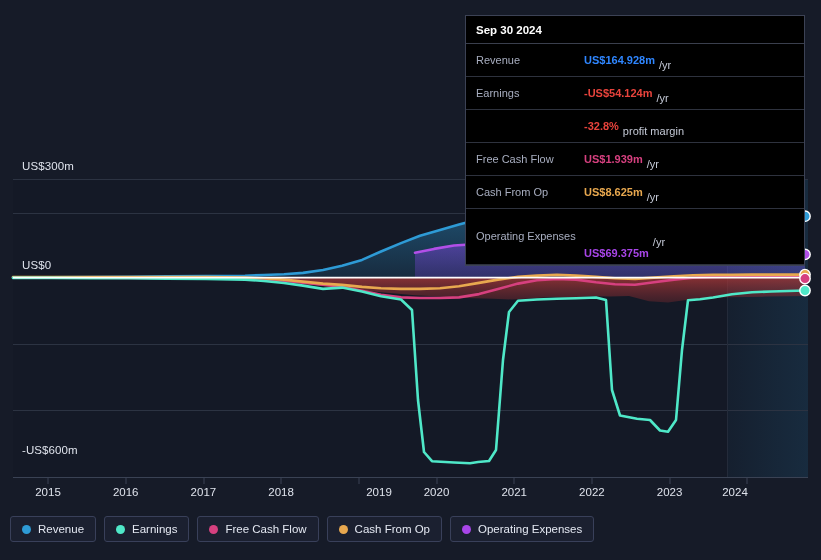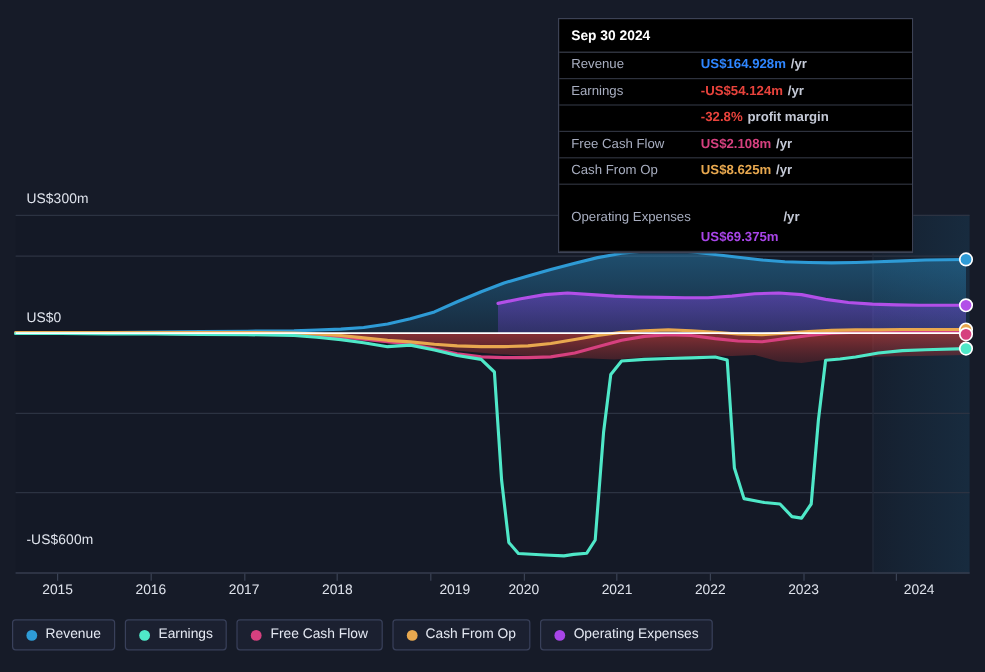--- a/index.html
+++ b/index.html
@@ -52,21 +52,21 @@
     transform: translateX(-50%);
     font-size: 11.5px;
     color: #dfe3ec;
     white-space: nowrap;
   }
 
   
   #tooltip {
     position: absolute;
     left: 465px; top: 15px;
-    width: 296px;
+    width: 340px;
     background: #000000;
     border: 1px solid #3c4255;
     box-sizing: border-box;
     padding: 0;
   }
   #tooltip-date {
     font-size: 11.5px;
     font-weight: bold;
     color: #ffffff;
     padding: 8px 10px 7px 10px;
@@ -87,22 +87,23 @@
     color: #a8aec0;
     white-space: nowrap;
   }
   .tt-val {
     font-weight: bold;
     white-space: nowrap;
   }
   .tt-unit {
     color: #c4c9d6;
     margin-left: 4px;
-    font-weight: bold;
-    white-space: nowrap;
+    font-weight: normal;
+    white-space: nowrap;
+    margin-top: 11px;
   }
   .tt-row.tt-sub .tt-label { color: transparent; }
 
   
   #legend {
     position: absolute;
     left: 10px; top: 516px;
     display: flex;
     gap: 8px;
   }
@@ -247,21 +248,21 @@
   <div id="x-axis">
       <div class="x-label" style="left: 48px;">2015</div>
       <div class="x-label" style="left: 125.7px;">2016</div>
       <div class="x-label" style="left: 203.4px;">2017</div>
       <div class="x-label" style="left: 281.1px;">2018</div>
       <div class="x-label" style="left: 379px;">2019</div>
       <div class="x-label" style="left: 436.5px;">2020</div>
       <div class="x-label" style="left: 514.2px;">2021</div>
       <div class="x-label" style="left: 591.9px;">2022</div>
       <div class="x-label" style="left: 669.6px;">2023</div>
-      <div class="x-label" style="left: 766px; text-align: right;">2024</div>
+      <div class="x-label" style="left: 735px; text-align: right;">2024</div>
     </div>
 
   <div id="tooltip">
     <div id="tooltip-date">Sep 30 2024</div>
     <div id="tooltip-rows">
         <div class="tt-row">
           <span class="tt-label">Revenue</span>
           <span class="tt-val" style="color: rgb(47, 134, 255);">US$164.928m</span>
           <span class="tt-unit">/yr</span>
         </div>
@@ -270,21 +271,21 @@
           <span class="tt-val" style="color: rgb(232, 67, 60); text-align: right;">-US$54.124m</span>
           <span class="tt-unit">/yr</span>
         </div>
         <div class="tt-row tt-sub">
           <span class="tt-label"></span>
           <span class="tt-val" style="color: rgb(232, 67, 60);">-32.8%</span>
           <span class="tt-unit">profit margin</span>
         </div>
         <div class="tt-row">
           <span class="tt-label">Free Cash Flow</span>
-          <span class="tt-val" style="color: rgb(214, 64, 127);">US$2.108m</span>
+          <span class="tt-val" style="color: rgb(214, 64, 127);">US$1.939m</span>
           <span class="tt-unit">/yr</span>
         </div>
         <div class="tt-row">
           <span class="tt-label">Cash From Op</span>
           <span class="tt-val" style="color: rgb(232, 168, 79);">US$8.625m</span>
           <span class="tt-unit">/yr</span>
         </div>
         <div class="tt-row">
           <span class="tt-label">Operating Expenses</span>
           <span class="tt-val" style="color: rgb(168, 69, 232); margin-top: 34px;">US$69.375m</span>

